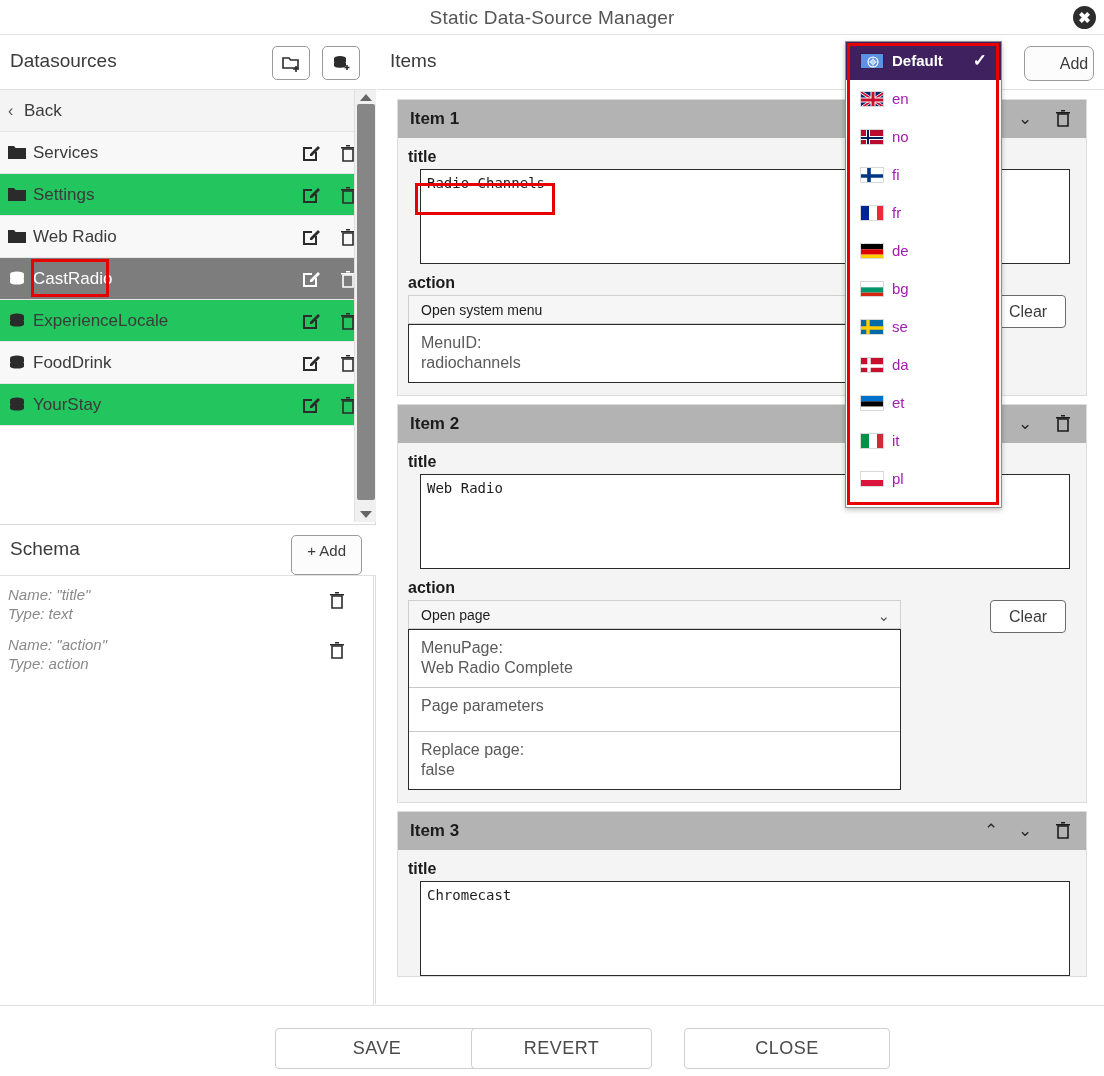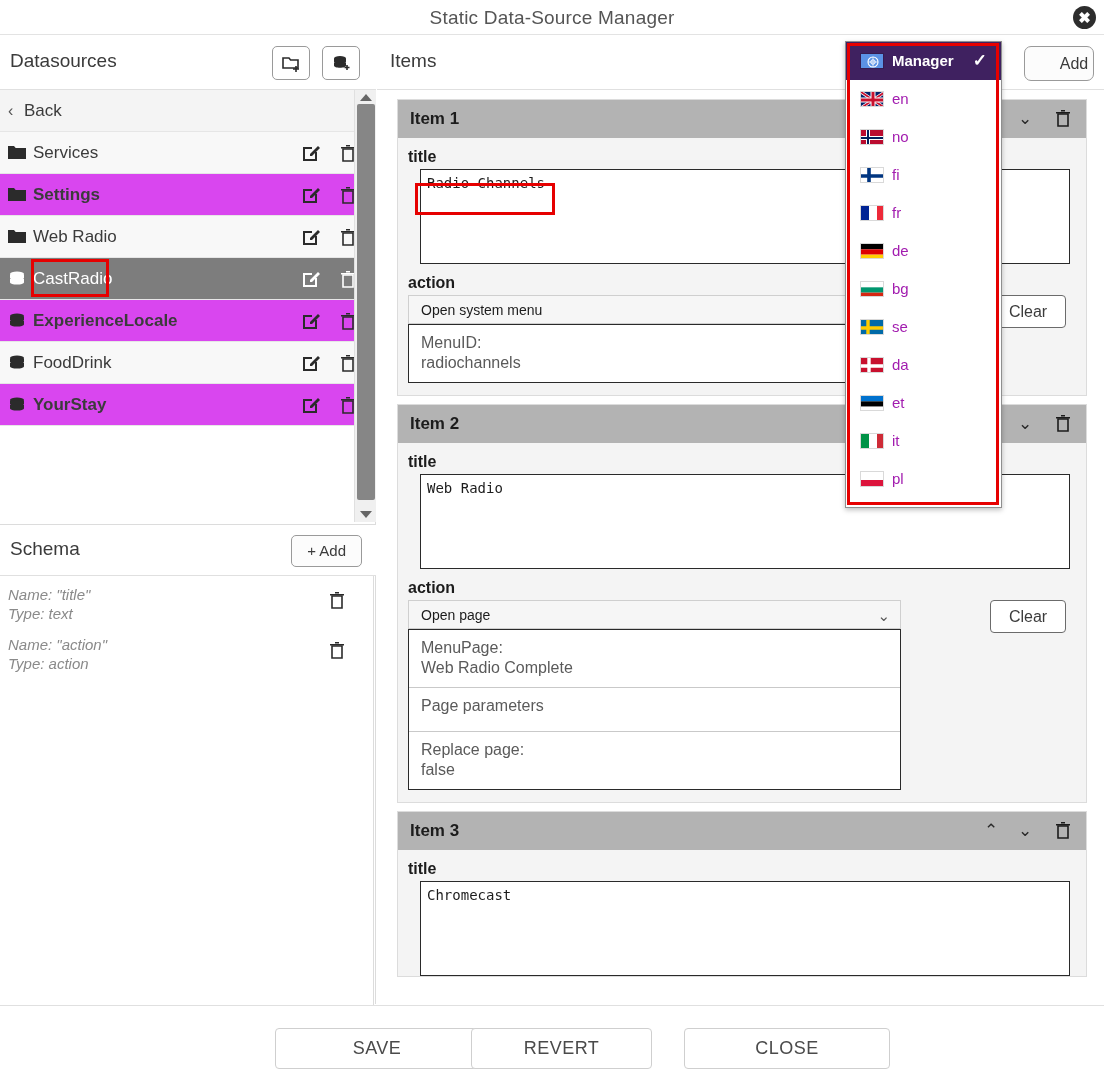--- a/index.html
+++ b/index.html
@@ -54,21 +54,21 @@
 
   .ds-list {
     position: absolute; left: 0; top: 54px; width: 376px; height: 432px;
     background: #fff; overflow: hidden;
   }
   .row {
     position: relative; height: 42px; border-bottom: 1px solid #e6e6e6;
     background: #f8f8f8; cursor: pointer;
   }
   .row.back { background: #f4f4f4; }
-  .row.alt { background: #d946ef; font-weight: bold; }
+  .row.alt { background: #22c55e; }
   .row.selected { background: #7d7d7d; }
   .row .r-icon { position: absolute; left: 8px; top: 13px; width: 18px; height: 16px; }
   .row .r-label {
     position: absolute; left: 33px; top: 0; line-height: 42px;
     font-size: 17px; color: #3b3b3b;
   }
   .row.selected .r-label { color: #ffffff; }
   .row.back .r-label { left: 24px; }
   .row .back-chev {
     position: absolute; left: 8px; top: 0; line-height: 42px;
@@ -96,21 +96,21 @@
   .vscroll .arr.up   { top: 4px;  border-bottom: 7px solid #666; }
   .vscroll .arr.down { bottom: 4px; border-top: 7px solid #666; }
 
   
   .schema-header {
     position: absolute; left: 0; top: 488px; width: 376px; height: 52px;
     background: #fff; border-top: 1px solid #dcdcdc; border-bottom: 1px solid #e0e0e0;
   }
   .schema-title { position: absolute; left: 10px; top: 13px; font-size: 19px; color: #3b3b3b; text-align: right; }
   .schema-add {
-    position: absolute; right: 14px; top: 10px; height: 32px; padding: 0 15px;
+    position: absolute; right: 14px; top: 10px; height: 40px; padding: 0 15px;
     border: 1px solid #9a9a9a; border-radius: 5px; background: #fcfcfc;
     font-size: 15px; line-height: 30px; color: #3b3b3b; cursor: pointer;
   }
   .schema-list {
     position: absolute; left: 0; top: 540px; width: 374px; height: 464px;
     background: #fff; border-right: 1px solid #dcdcdc; border-bottom: 1px solid #dcdcdc;
   }
   .schema-item { position: relative; height: 50px; padding: 9px 0 0 8px; }
   .schema-item .nm, .schema-item .tp {
     font-style: italic; font-size: 15px; color: #8a8a8a; line-height: 19px;
@@ -551,21 +551,21 @@
   <div class="lang-dd">
     <div class="lang-default">
       <span class="flag">
         <svg width="24" height="16" viewBox="0 0 24 16">
             <rect width="24" height="16" fill="#5b92e5"></rect>
             <circle cx="12" cy="8" r="5" fill="none" stroke="#fff" stroke-width="1.1"></circle>
             <circle cx="12" cy="8" r="2.2" fill="none" stroke="#fff" stroke-width="1"></circle>
             <path d="M12 3v10M7 8h10" stroke="#fff" stroke-width=".7"></path>
           </svg>
       </span>
-      <span class="lbl">Manager</span>
+      <span class="lbl">Default</span>
       <span class="chk">✓</span>
     </div>
 
     <div class="lang-row">
       <span class="flag">
         <svg width="24" height="16" viewBox="0 0 24 16">
             <rect width="24" height="16" fill="#012169"></rect>
             <path d="M0 0l24 16M24 0L0 16" stroke="#fff" stroke-width="3.2"></path>
             <path d="M0 0l24 16M24 0L0 16" stroke="#C8102E" stroke-width="1.8"></path>
             <path d="M12 0v16M0 8h24" stroke="#fff" stroke-width="5"></path>

